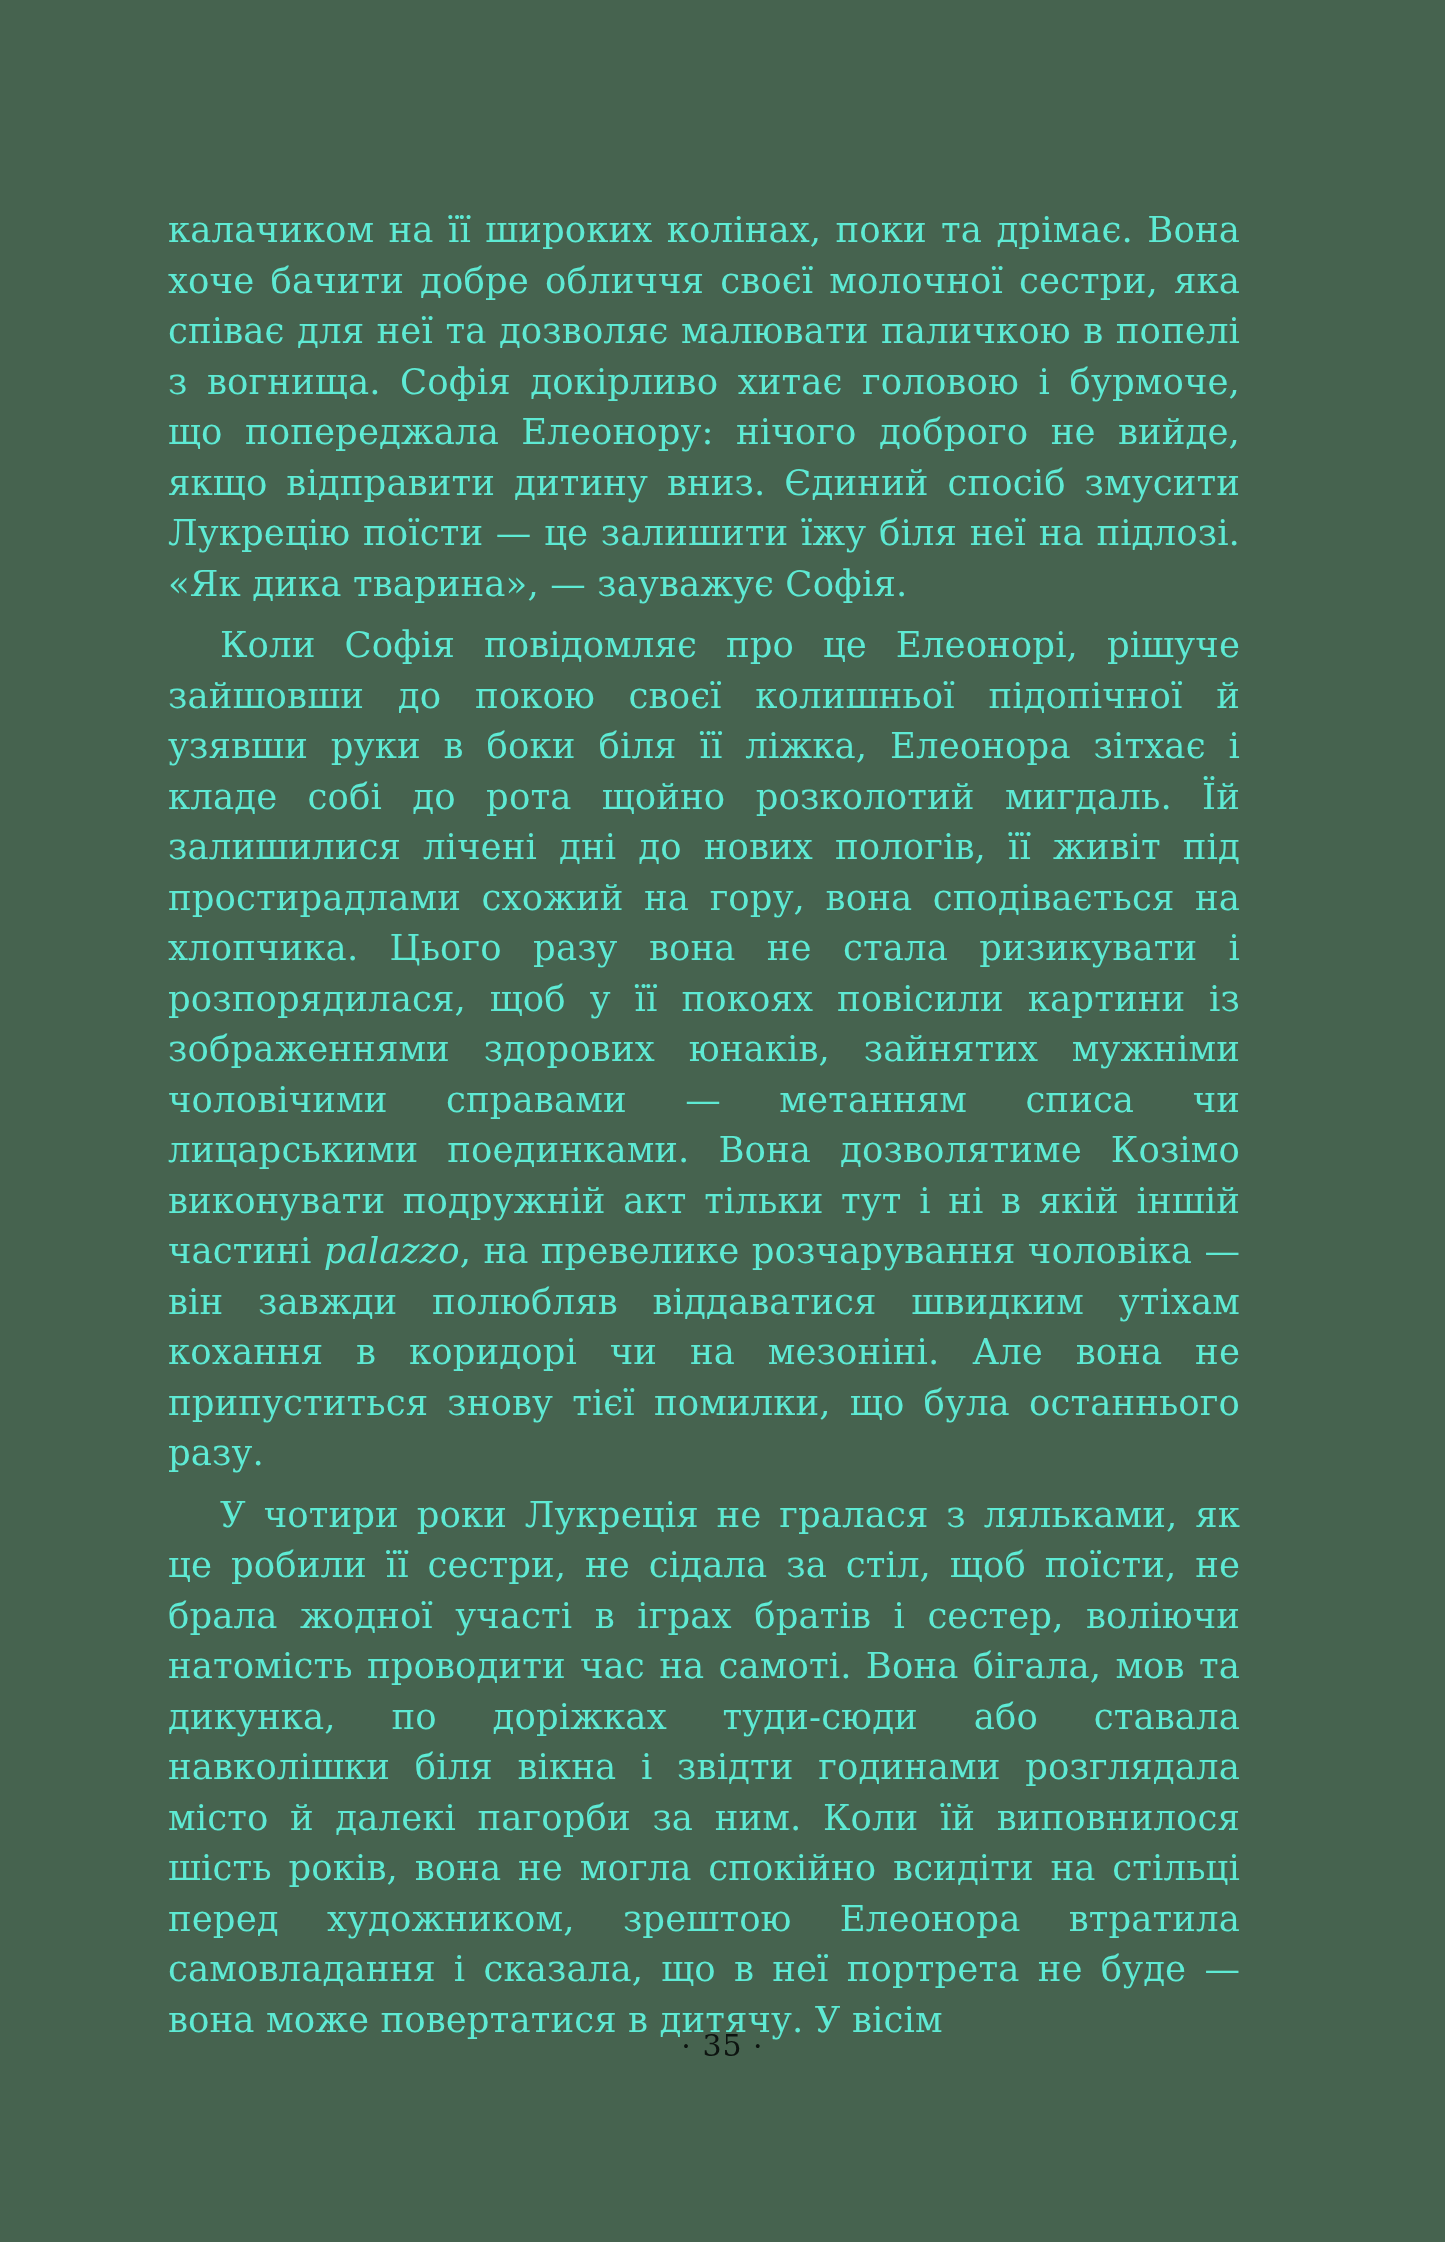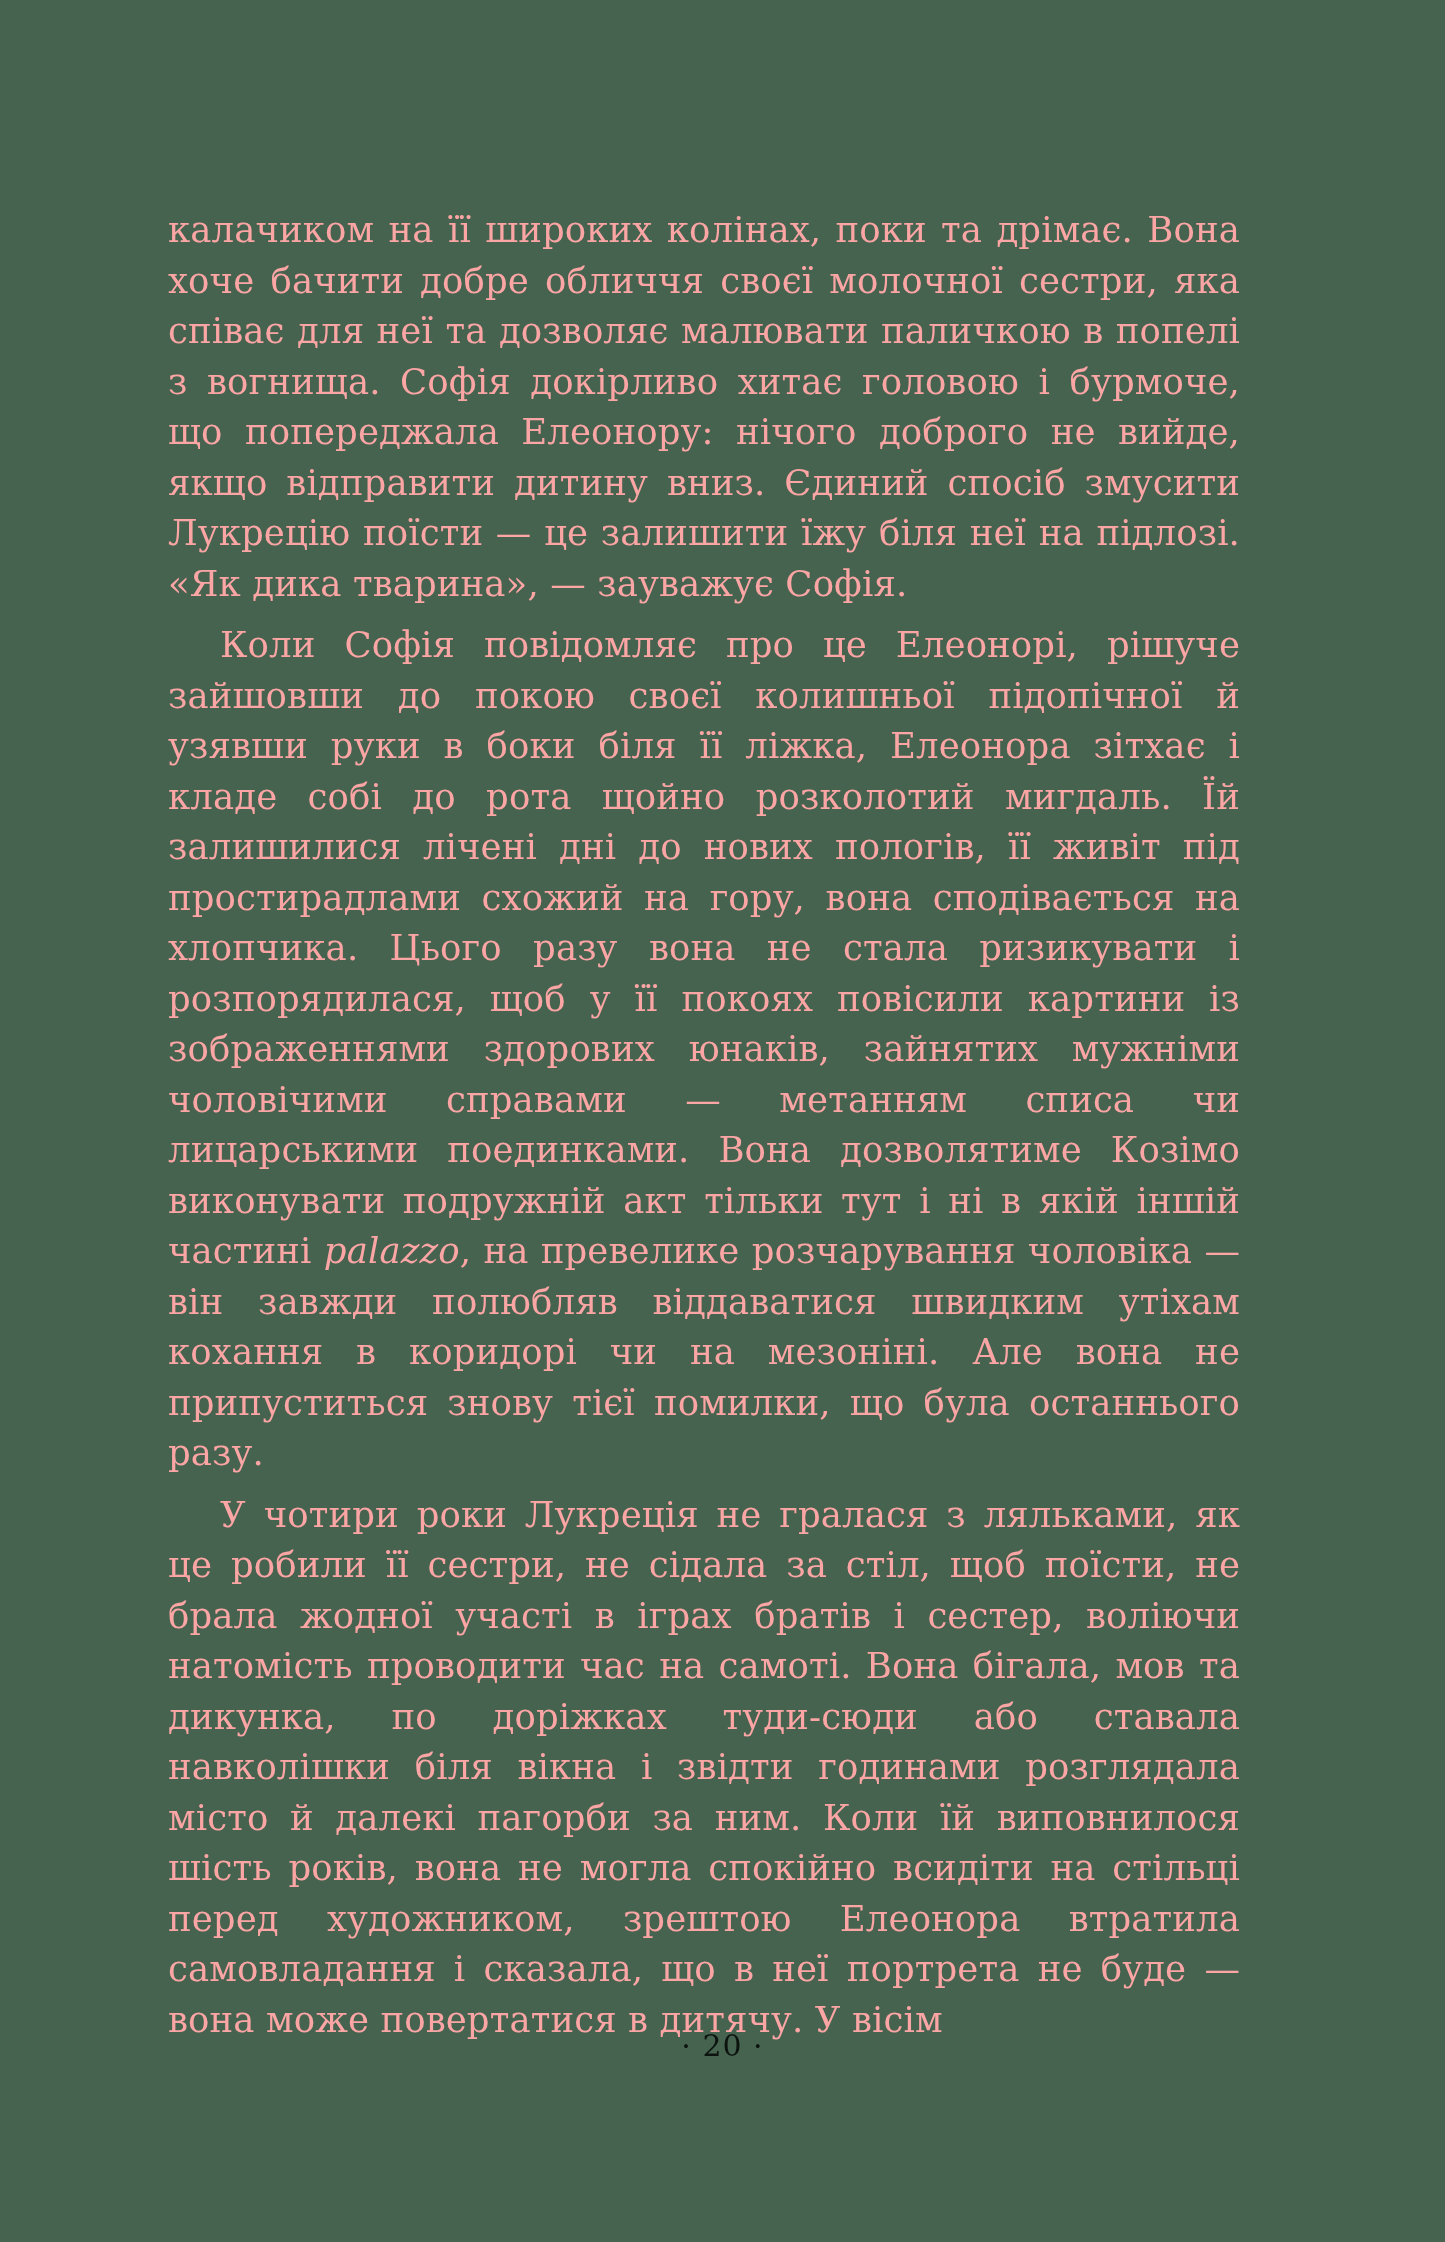--- a/index.html
+++ b/index.html
@@ -18,21 +18,21 @@
     height: 2242px;
     box-sizing: border-box;
     background: #46634f;
     overflow: hidden;
   }
   .text-block {
     position: absolute;
     left: 168px;
     top: 205px;
     width: 1072px;
-    color: #fca5a5;
+    color: #5eead4;
     font-family: "DejaVu Serif", "Liberation Serif", serif;
     font-size: 35.5px;
     line-height: 50.5px;
     text-align: justify;
     text-justify: inter-word;
     letter-spacing: 0.1px;
   }
   .para {
     margin: 0;
     text-align: justify;
@@ -61,15 +61,15 @@
 <body>
 
 <div class="page">
 
   <div class="text-block">
     <p class="para">калачиком на її широких колінах, поки та дрімає. Вона хоче бачити добре обличчя своєї молочної сестри, яка співає для неї та дозволяє малювати паличкою в попелі з вогнища. Софія докірливо хитає головою і бурмоче, що попереджала Елеонору: нічого доброго не вийде, якщо відправити дитину вниз. Єдиний спосіб змусити Лукрецію поїсти — це залишити їжу біля неї на підлозі. «Як дика тварина», — зауважує Софія.</p>
     <p class="para indent"><span>Коли Софія повідомляє про це Елеонорі, рішуче зайшовши до покою своєї колишньої підопічної й узявши руки в боки біля її ліжка, Елеонора зітхає і кладе собі до рота щойно розколотий мигдаль. Їй залишилися лічені дні до нових пологів, її живіт під простирадлами схожий на гору, вона сподівається на хлопчика. Цього разу вона не стала ризикувати і розпорядилася, щоб у її покоях повісили картини із зображеннями здорових юнаків, зайнятих мужніми чоловічими справами — метанням списа чи лицарськими поединками. Вона дозволятиме Козімо виконувати подружній акт тільки тут і ні в якій іншій частині </span><em>palazzo</em><span>, на превелике розчарування чоловіка — він завжди полюбляв віддаватися швидким утіхам кохання в коридорі чи на мезоніні. Але вона не припуститься знову тієї помилки, що була останнього разу.</span></p>
     <p class="para indent">У чотири роки Лукреція не гралася з ляльками, як це робили її сестри, не сідала за стіл, щоб поїсти, не брала жодної участі в іграх братів і сестер, воліючи натомість проводити час на самоті. Вона бігала, мов та дикунка, по доріжках туди-сюди або ставала навколішки біля вікна і звідти годинами розглядала місто й далекі пагорби за ним. Коли їй виповнилося шість років, вона не могла спокійно всидіти на стільці перед художником, зрештою Елеонора втратила самовладання і сказала, що в неї портрета не буде — вона може повертатися в дитячу. У вісім</p>
   </div>
 
-  <div class="folio">· 20 ·</div>
+  <div class="folio">· 35 ·</div>
 
 </div>
 
 </body></html>

